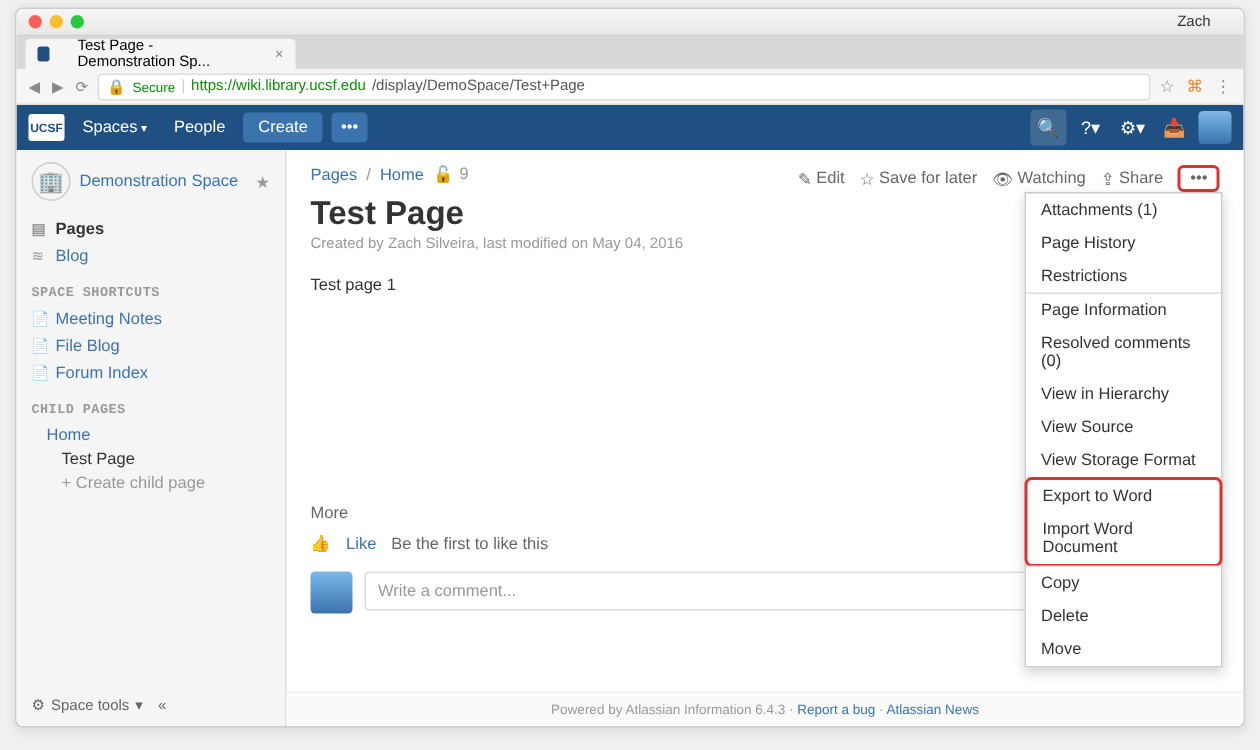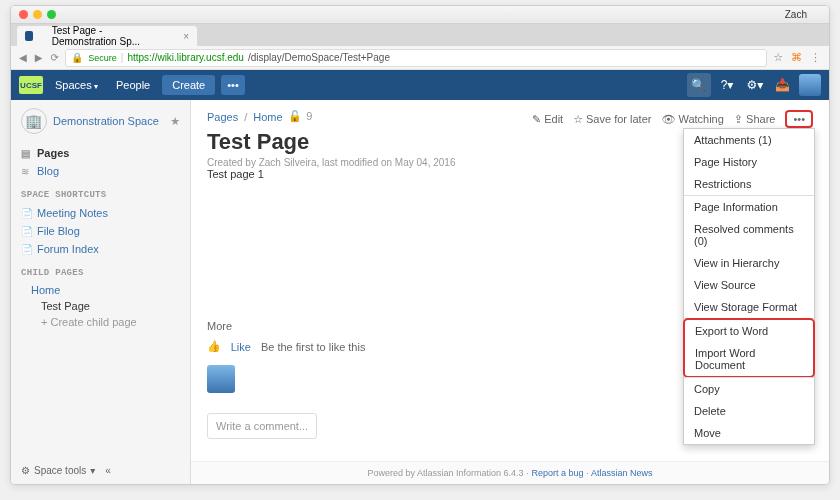--- a/index.html
+++ b/index.html
@@ -15,21 +15,21 @@
 .tab-x { color:#888; margin-left:4px; }
 .addrbar { height:24px; background:#f5f5f5; display:flex; align-items:center; padding:0 8px; gap:6px; border-bottom:1px solid #ddd; font-size:10px; }
 .addr-nav { color:#888; display:flex; gap:8px; }
 .addr-field { flex:1; background:#fff; border:1px solid #ddd; border-radius:3px; height:18px; display:flex; align-items:center; padding:0 6px; gap:4px; }
 .secure { color:#0a8f08; font-size:9px;text-align:right; }
 .url-host { color:#0a8f08; }
 .url-path { color:#555;text-align:center; }
 .addr-icons { display:flex; gap:8px; color:#888; }
 .addr-icons span { font-size:11px; }
 .topnav { height:30px; background:#205081; display:flex; align-items:center; padding:0 8px; color:#fff; gap:6px; }
-.logo { width:24px; height:18px; background:#bef264; color:#205081; font-size:8px; font-weight:bold; display:flex; align-items:center; justify-content:center; border-radius:2px; }
+.logo { width:24px; height:18px; background:#ffffff; color:#205081; font-size:8px; font-weight:bold; display:flex; align-items:center; justify-content:center; border-radius:2px; }
 .nav-link { color:#fff; font-size:11px; padding:3px 6px; cursor:pointer; }
 .nav-link.dd::after { content:" ▾"; font-size:8px; }
 .btn-create { background:#3b73af; padding:4px 10px; border-radius:3px; font-size:11px; }
 .btn-more { background:#3b73af; padding:4px 6px; border-radius:3px; font-size:11px; }
 .nav-right { margin-left:auto; display:flex; align-items:center; gap:4px; }
 .nav-icon { width:24px; height:24px; display:flex; align-items:center; justify-content:center; color:#fff; border-radius:3px; cursor:pointer; font-size:12px; }
 .avatar { width:22px; height:22px; background:linear-gradient(#7db8e8,#3b73af); border-radius:3px; }
 .content { display:flex; height:calc(100% - 94px); }
 .sidebar { width:180px; border-right:1px solid #ddd; background:#f5f5f5; padding:8px 10px; font-size:11px; color:#333; overflow:hidden; position:relative; }
 .space-head { display:flex; align-items:center; gap:6px; margin-bottom:10px; }
@@ -46,28 +46,28 @@
 .space-tools { position:absolute; bottom:8px; left:10px; color:#666; display:flex; align-items:center; gap:4px; font-size:10px; }
 .main { flex:1; padding:10px 16px; position:relative; overflow:visible; }
 .breadcrumb { display:flex; align-items:center; gap:6px; color:#3b73af; font-size:11px; }
 .bc-sep { color:#999; }
 .bc-icons { color:#999; display:flex; gap:4px; }
 .actions { position:absolute; right:16px; top:10px; display:flex; gap:10px; align-items:center; font-size:11px; color:#666; }
 .action { display:flex; align-items:center; gap:3px; cursor:pointer; }
 .more-btn { border:2px solid #e03131; border-radius:4px; padding:1px 6px; color:#666; }
 .page-title { font-size:22px; color:#333; margin-top:6px; }
 .byline { font-size:10px; color:#999; margin-top:2px; }
-.page-body { font-size:11px; color:#333; }
+.page-body { margin-top:16px; font-size:11px; color:#333; }
 .more-label { margin-top:140px; font-size:11px; color:#666; }
 .likebar { margin-top:8px; display:flex; align-items:center; gap:10px; font-size:11px; color:#666; }
 .like-link { color:#3b73af; }
 .labels { position:absolute; right:16px; bottom:70px; display:flex; gap:6px; align-items:center; }
 .tag { background:#eef3f8; color:#3b73af; padding:1px 6px; border-radius:3px; font-size:10px; }
 .pencil { color:#999; }
-.comment-row { display:flex; gap:20px; margin-top:12px; align-items:flex-start;flex-direction:column; }
+.comment-row { display:flex; gap:8px; margin-top:12px; align-items:flex-start; }
 .comment-av { width:28px; height:28px; background:linear-gradient(#7db8e8,#3b73af); border-radius:3px; }
 .comment-box { flex:1; border:1px solid #ddd; border-radius:3px; padding:6px 8px; color:#999; font-size:11px; }
 .footer { text-align:center; font-size:9px; color:#999; padding:6px 0; border-top:1px solid #eee; position:absolute; bottom:0; left:0; right:0; background:#fafafa; }
 .footer a { color:#3b73af; }
 .dropdown { position:absolute; right:14px; top:28px; width:132px; background:#fff; border:1px solid #ccc; box-shadow:0 3px 8px rgba(0,0,0,0.2); font-size:11px; z-index:10; }
 .dd-item { padding:5px 10px; color:#333; cursor:pointer; }
 .dd-sep { height:1px; background:#ddd; }
 .dd-group-hl { border:2px solid #e03131; border-radius:5px; margin:-1px; }
 </style>
 </head>

